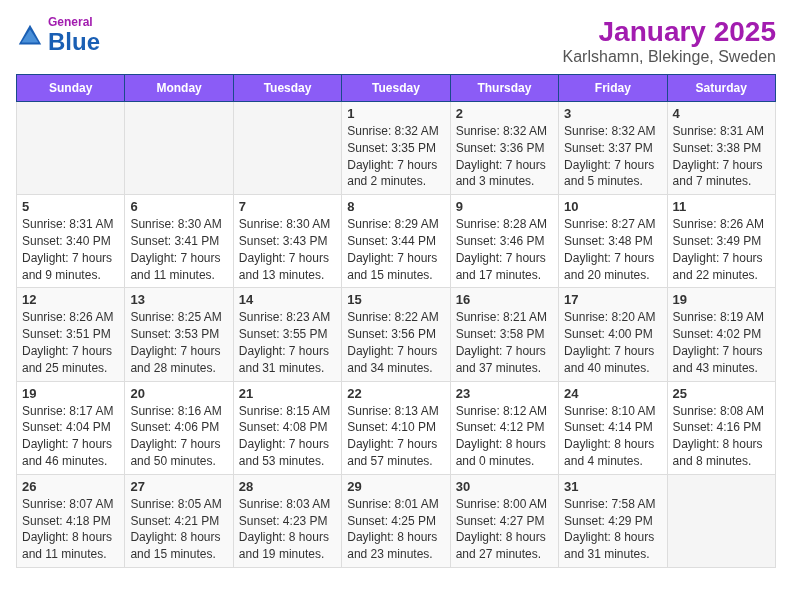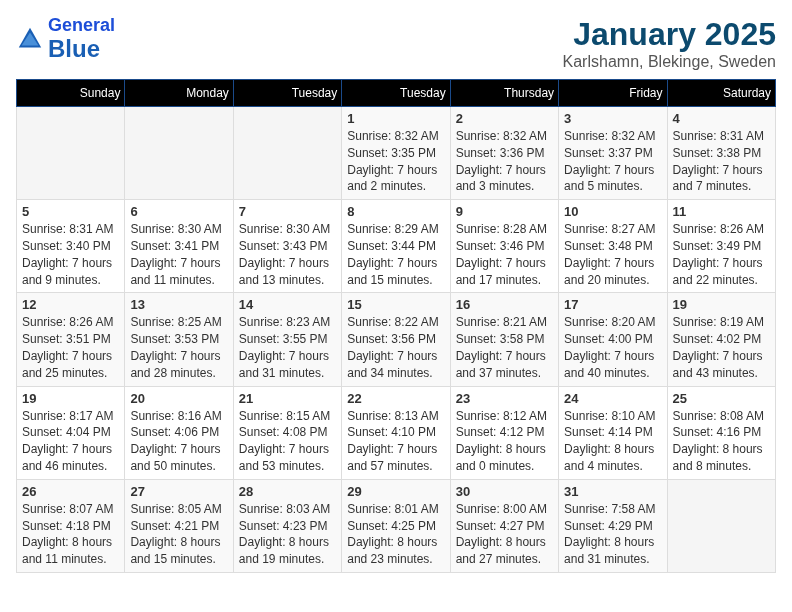--- a/index.html
+++ b/index.html
@@ -20,57 +20,57 @@
       display: flex;
       align-items: center;
       gap: 4px;
     }
     .logo-text {
       display: flex;
       flex-direction: column;
       line-height: 1.1;
     }
     .logo-general {
-      font-size: 18px;
-      font-weight: bold;
-      color: #1d4ed8;
+      font-size: 12px;
+      font-weight: bold;
+      color: #a21caf;
     }
     .logo-blue {
       font-size: 24px;
       font-weight: bold;
       color: #1a5fb4;
     }
     .logo-icon {
       width: 28px;
       height: 28px;
     }
     .title-block {
       text-align: right;
     }
     .month-title {
-      font-size: 32px;
-      font-weight: bold;
-      color: #0c4a6e;
+      font-size: 28px;
+      font-weight: bold;
+      color: #a21caf;
     }
     .location-title {
       font-size: 16px;
       color: #555;
     }
     .calendar {
       width: 100%;
       border-collapse: collapse;
       border: 1px solid #ccc;
     }
     .calendar th {
-      background: #000000;
+      background: #8b5cf6;
       color: #fff;
       font-size: 12px;
-      font-weight: normal;
+      font-weight: bold;
       padding: 6px 4px;
-      text-align: right;
+      text-align: center;
       border: 1px solid #1a4a8a;
     }
     .calendar td {
       vertical-align: top;
       padding: 4px 5px;
       border: 1px solid #ddd;
       font-size: 10.5px;
       color: #333;
       width: 14.28%;
       min-height: 80px;

